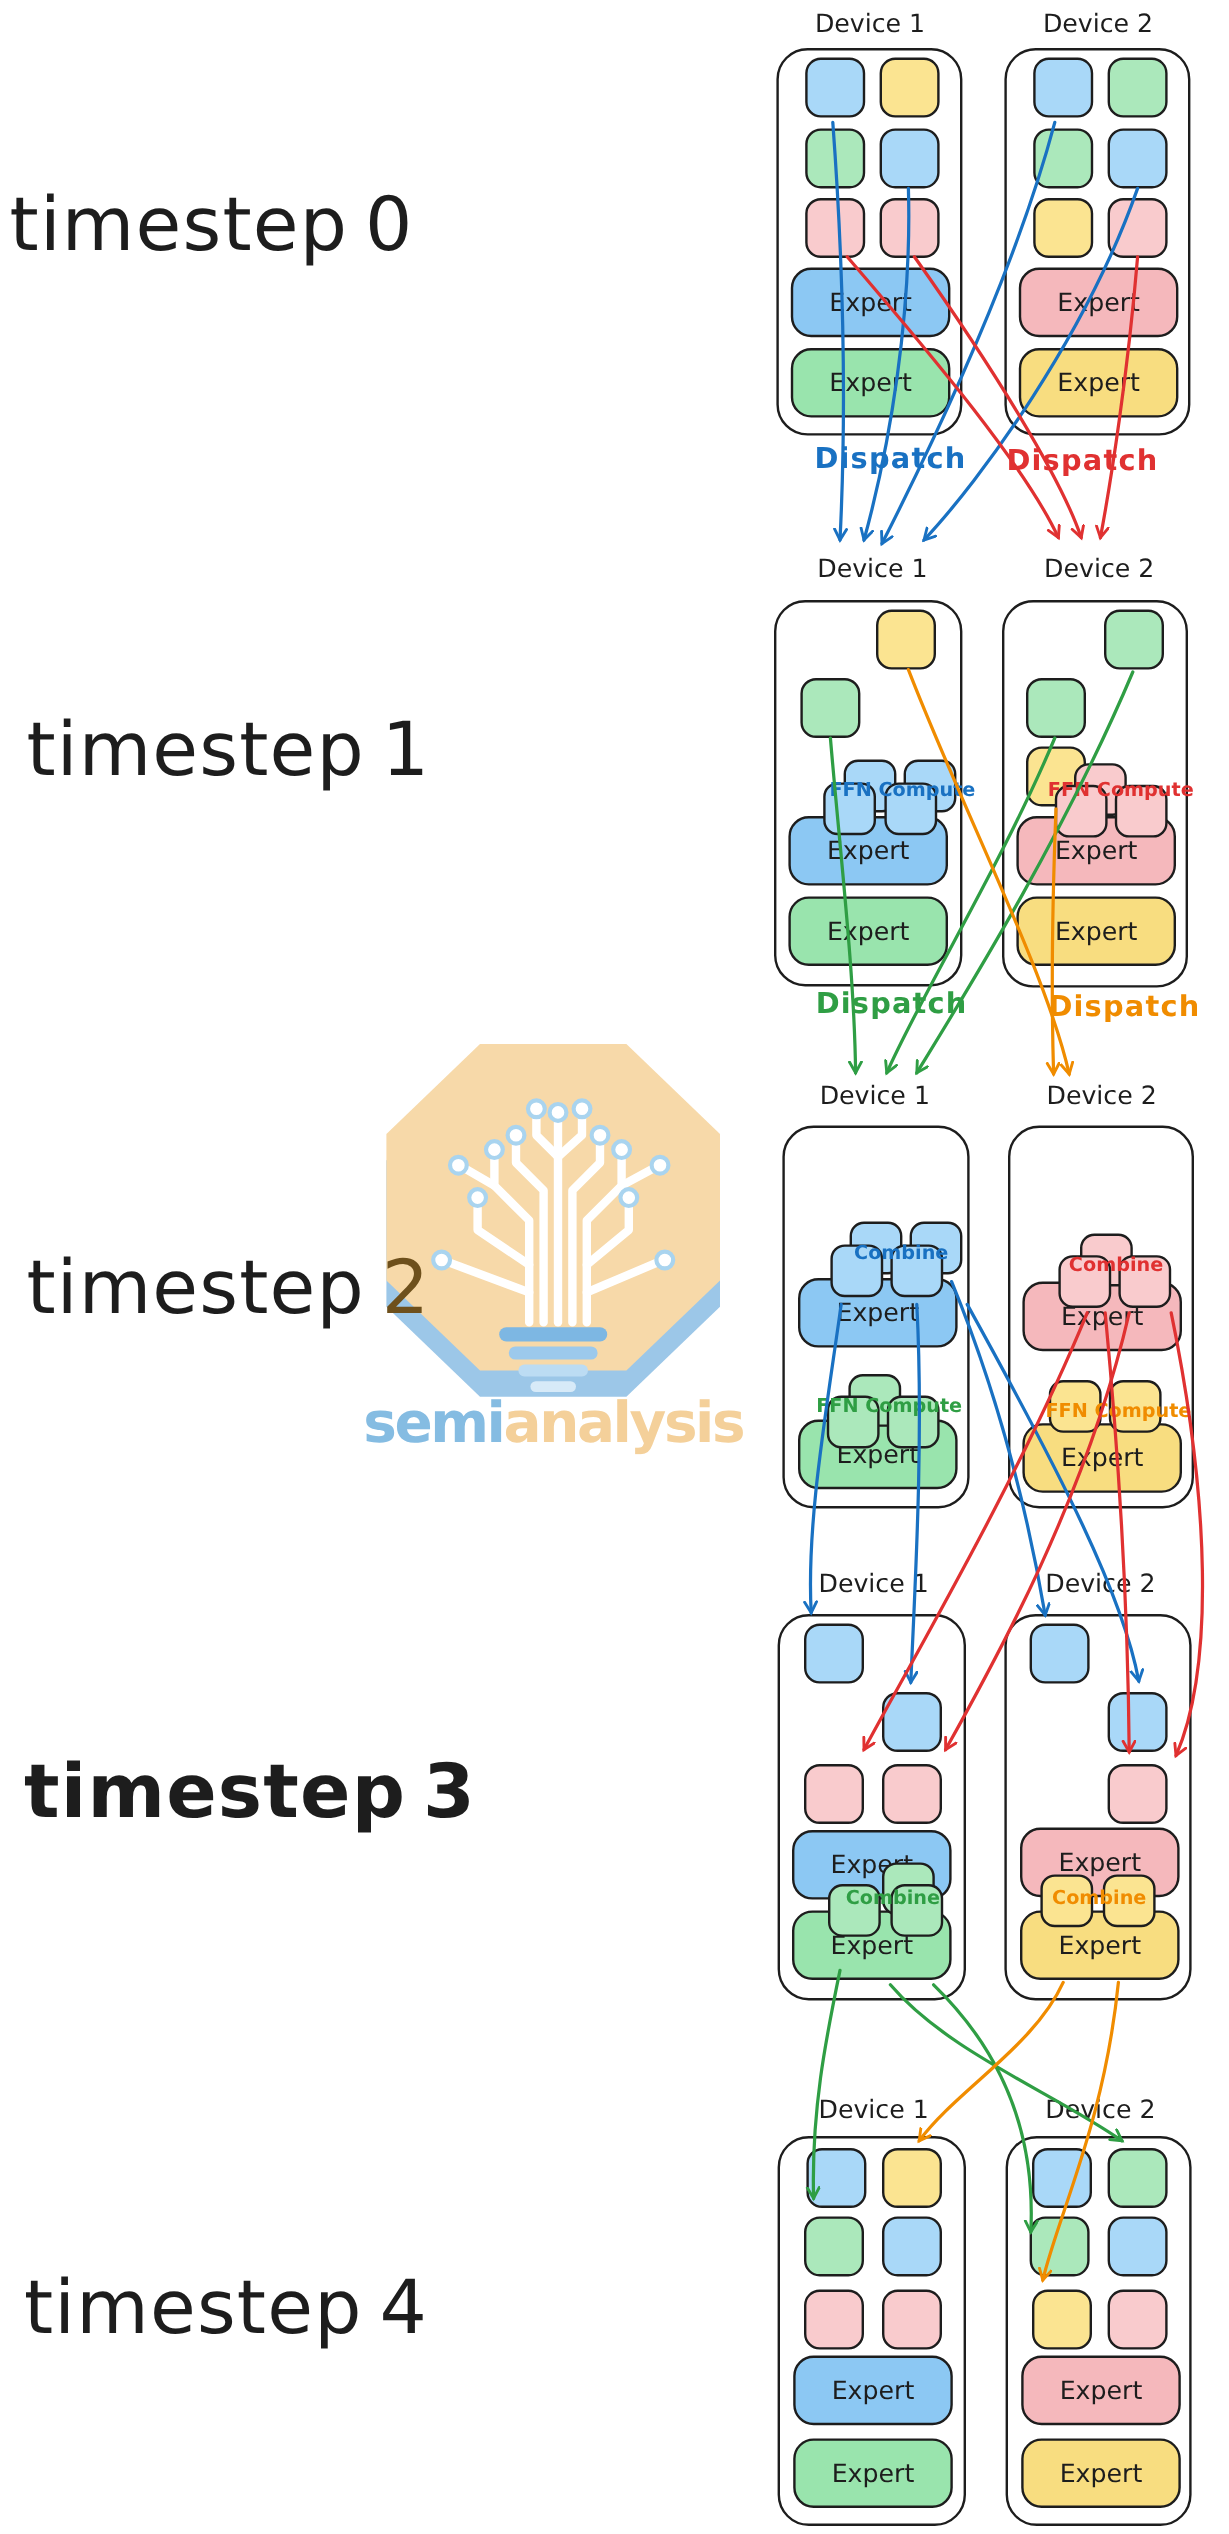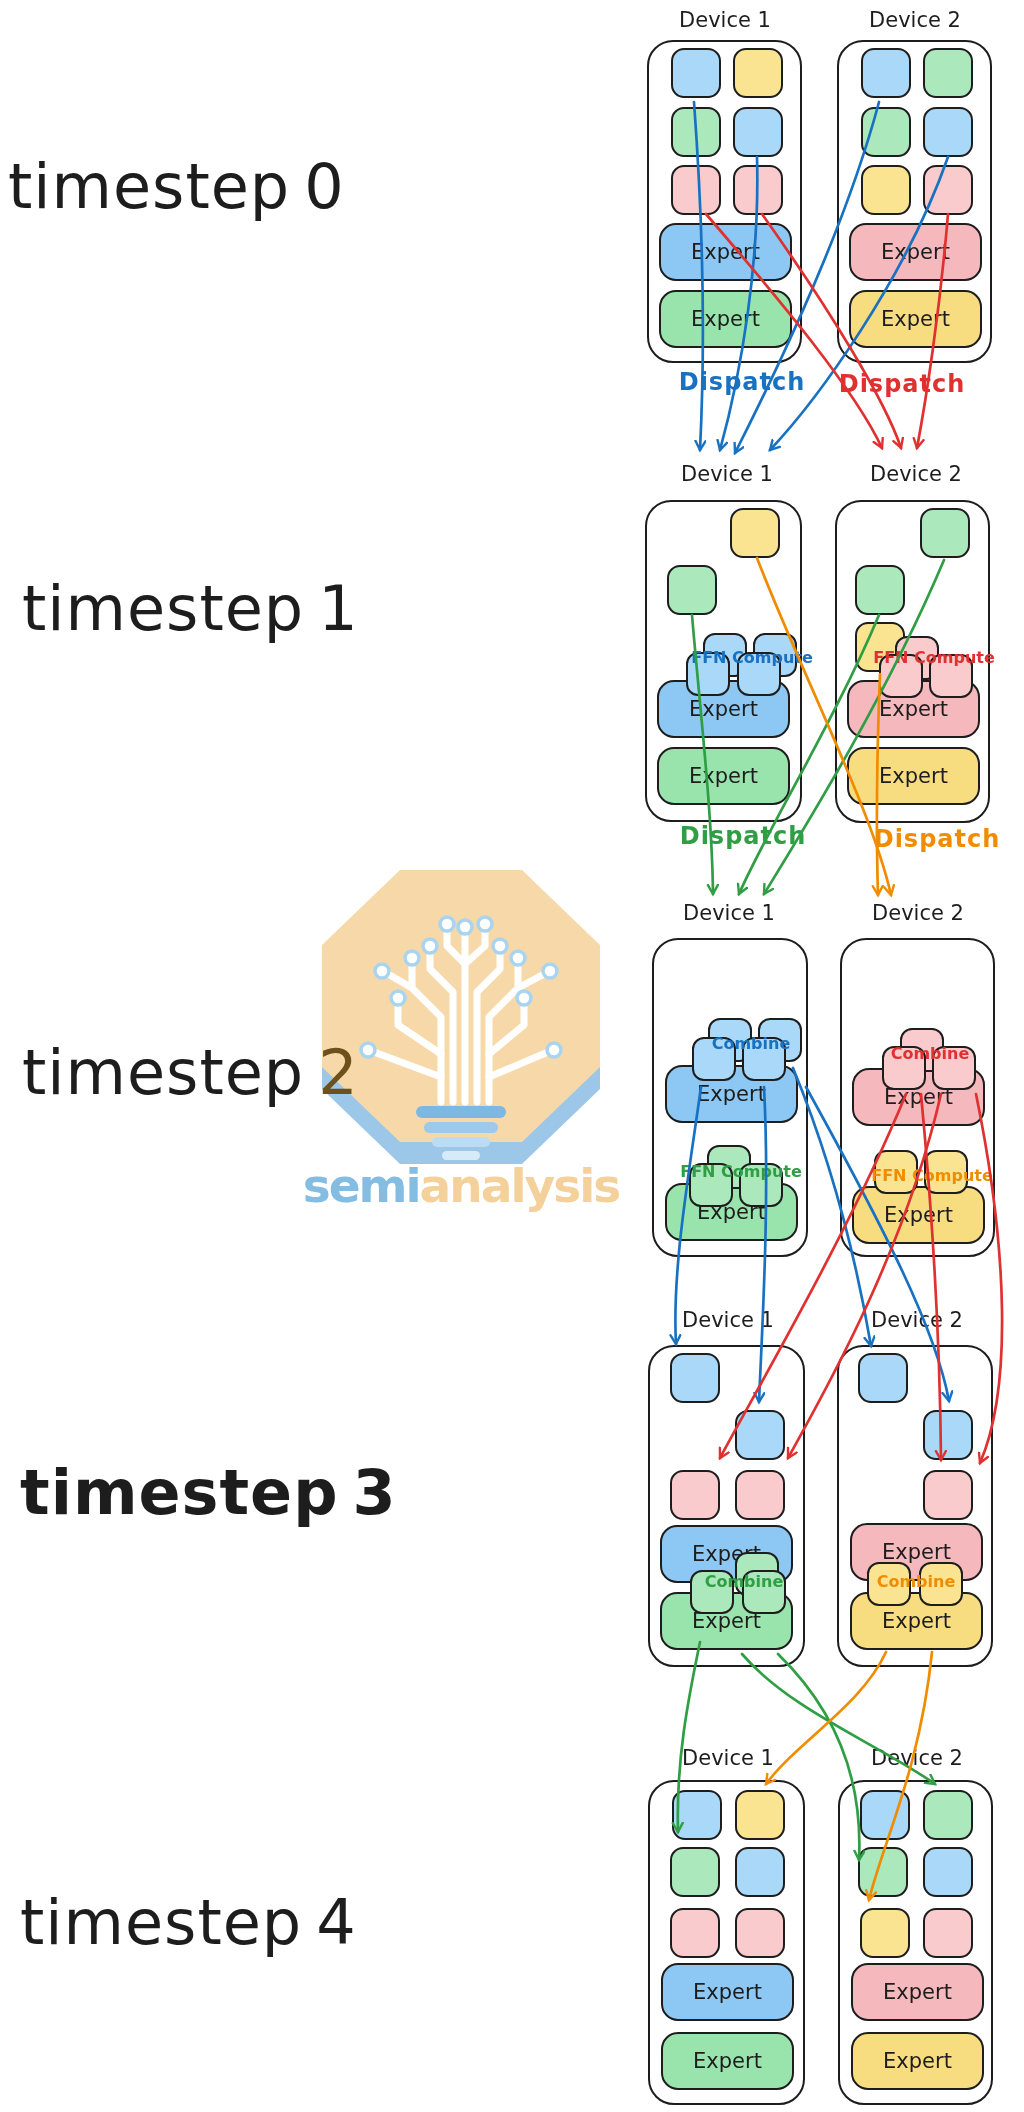--- a/index.html
+++ b/index.html
@@ -140,21 +140,21 @@
       <div class="token" style="left: 861px; top: 165px; background: rgb(251, 228, 145);"></div>
       <div class="token" style="left: 923px; top: 165px; background: rgb(249, 203, 205);"></div>
       <div class="expert" style="left: 849px; top: 223px; background: rgb(245, 184, 188);">
         <span>Expert</span>
       </div>
       <div class="expert" style="left: 849px; top: 290px; background: rgb(248, 221, 128);">
         <span>Expert</span>
       </div>
       <div class="ann" style="left: 742px; top: 368px; color: rgb(25, 113, 194);">Dispatch</div>
       <div class="ann" style="left: 902px; top: 370px; color: rgb(224, 49, 49);">Dispatch</div>
-      <div class="tslabel" style="left: 22px; top: 572px;"><span>timestep</span><span class="num" style="color: rgb(29, 29, 29);">1</span></div>
+      <div class="tslabel" style="left: 22px; top: 588px;"><span>timestep</span><span class="num" style="color: rgb(29, 29, 29);">1</span></div>
       <div class="devbox" style="left: 645px; top: 500px; width: 153px; height: 318px;"></div>
       <div class="devtitle" style="left: 727px; top: 462px;">Device 1</div>
       <div class="token" style="left: 730px; top: 508px; background: rgb(251, 228, 145);"></div>
       <div class="token" style="left: 667px; top: 565px; background: rgb(171, 232, 187);"></div>
       <div class="expert" style="left: 657px; top: 680px; background: rgb(140, 200, 243);">
         <span>Expert</span>
       </div>
       <div class="expert" style="left: 657px; top: 747px; background: rgb(153, 228, 173);">
         <span>Expert</span>
       </div>

